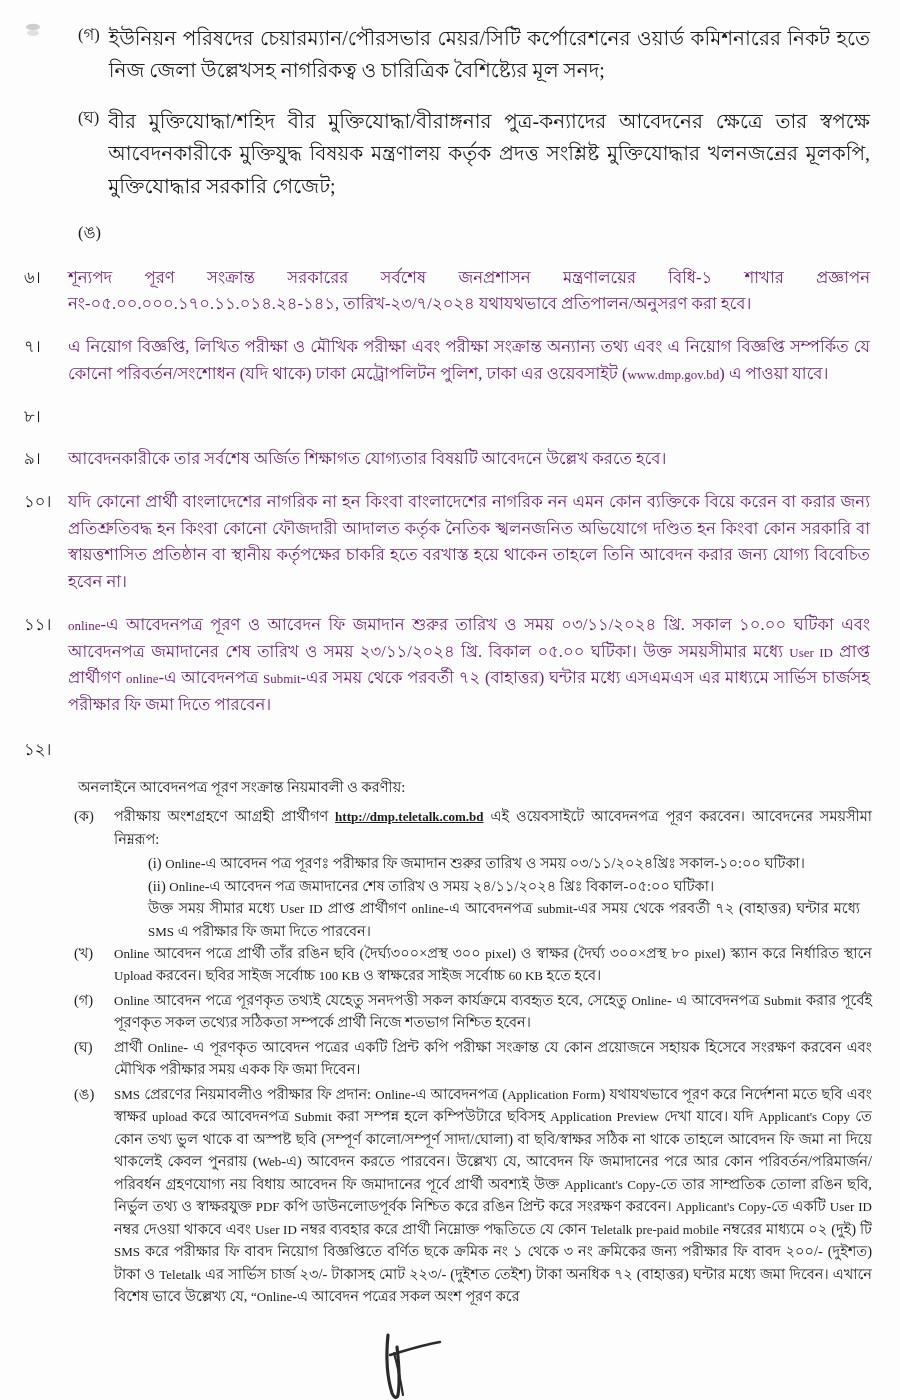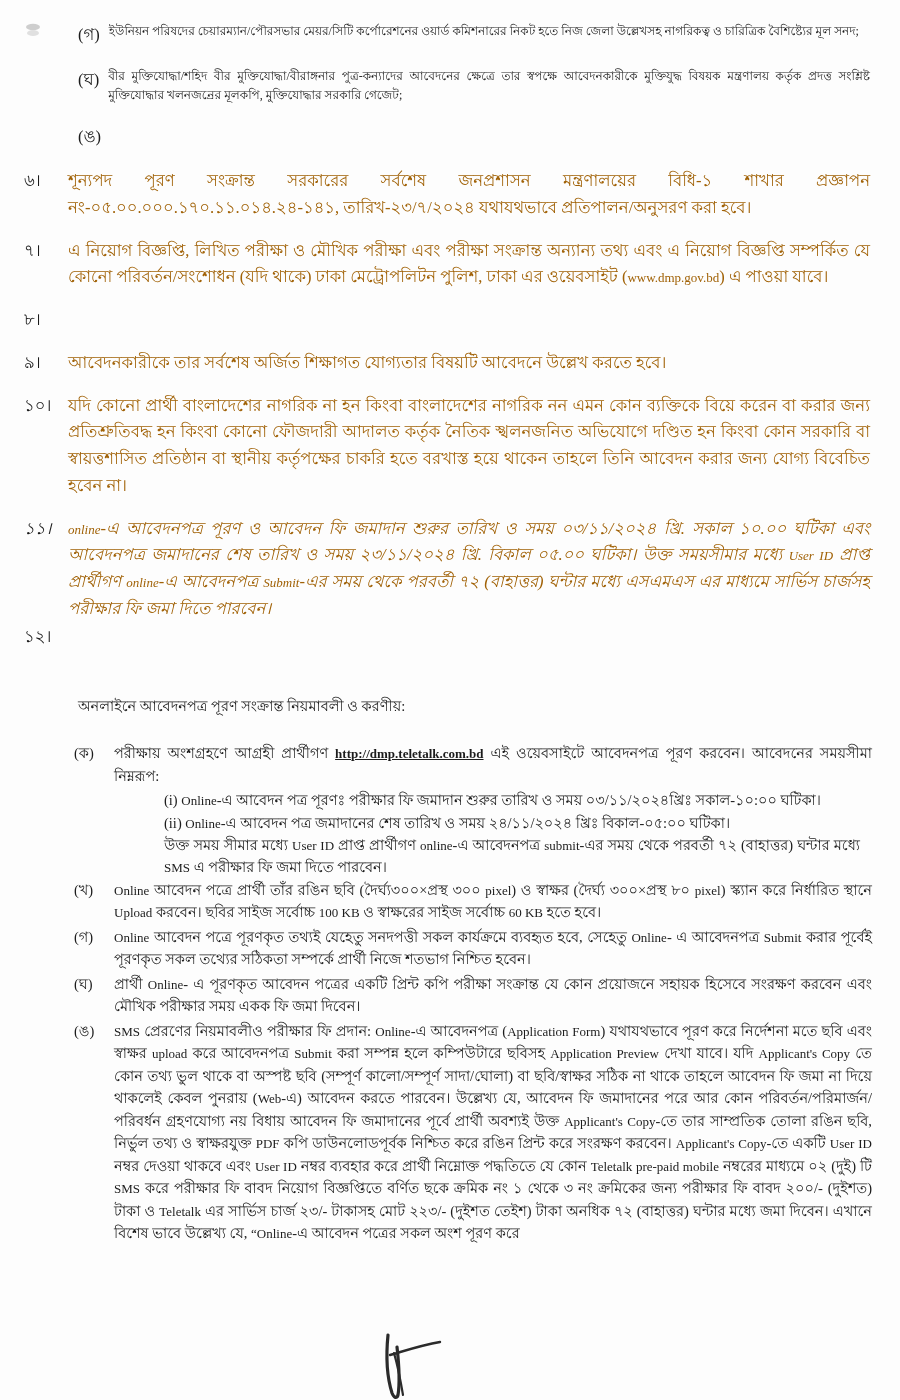--- a/index.html
+++ b/index.html
@@ -54,49 +54,49 @@
     line-height: 1.62;
     box-sizing: border-box;
     color: #1a1a1a;
   }
   .clause-body {
     flex: 1 1 auto;
     font-size: 16.5px;
     line-height: 1.62;
     text-align: justify;
     text-justify: inter-word;
-    color: #a16207;
+    color: #701a75;
   }
 
   
   .lettered {
     display: flex;
     align-items: flex-start;
     margin: 0 0 18px 0;
     padding: 0 30px 0 78px;
   }
   .lettered .lbl {
     flex: 0 0 auto;
     padding-right: 9px;
     font-size: 16.5px;
     line-height: 1.62;
   }
   .lettered .txt {
     flex: 1 1 auto;
-    font-size: 12px;
+    font-size: 20px;
     line-height: 1.62;
     text-align: justify;
   }
 
   
   .rules-head {
     padding: 0 30px 0 78px;
     font-size: 14.5px;
     line-height: 1.5;
-    margin-bottom: 24px;
+    margin-bottom: 6px;
   }
   .rules-list { padding: 0; margin: 0; }
   .rule-row {
     display: flex;
     align-items: flex-start;
     padding: 0 28px 0 74px;
     margin-bottom: 2px;
   }
   .rule-row .rlbl {
     flex: 0 0 40px;
@@ -107,21 +107,20 @@
     flex: 1 1 auto;
     font-size: 14.5px;
     line-height: 1.55;
     text-align: justify;
   }
   .rule-sub {
     padding: 0 40px 0 148px;
     font-size: 14.5px;
     line-height: 1.55;
     text-align: justify;
-    margin-left: 16px;
   }
 
   .big { font-size: 13px; }
 
   
   .signature {
     position: absolute;
     left: 370px;
     top: 1325px;
     width: 120px;
@@ -169,26 +168,26 @@
         <div class="clause">
           <div class="clause-num">৯।</div>
           <div class="clause-body">আবেদনকারীকে তার সর্বশেষ অর্জিত শিক্ষাগত যোগ্যতার বিষয়টি আবেদনে উল্লেখ করতে হবে।</div>
         </div>
         <div class="clause">
           <div class="clause-num">১০।</div>
           <div class="clause-body">যদি কোনো প্রার্থী বাংলাদেশের নাগরিক না হন কিংবা বাংলাদেশের নাগরিক নন এমন কোন ব্যক্তিকে বিয়ে করেন বা করার জন্য প্রতিশ্রুতিবদ্ধ হন কিংবা কোনো ফৌজদারী আদালত কর্তৃক নৈতিক স্খলনজনিত অভিযোগে দণ্ডিত হন কিংবা কোন সরকারি বা স্বায়ত্তশাসিত প্রতিষ্ঠান বা স্থানীয় কর্তৃপক্ষের চাকরি হতে বরখাস্ত হয়ে থাকেন তাহলে তিনি আবেদন করার জন্য যোগ্য বিবেচিত হবেন না।</div>
         </div>
       </div>
 
-    <div class="clause" style="margin-bottom:2px;font-style:italic;">
+    <div class="clause" style="margin-bottom:18px;">
       <div class="clause-num">১১।</div>
       <div class="clause-body" id="clause11-body"><span class="big">online</span><span>-এ আবেদনপত্র পূরণ ও আবেদন ফি জমাদান শুরুর তারিখ ও সময় ০৩/১১/২০২৪ খ্রি. সকাল ১০.০০ ঘটিকা এবং আবেদনপত্র জমাদানের শেষ তারিখ ও সময় ২৩/১১/২০২৪ খ্রি. বিকাল ০৫.০০ ঘটিকা। উক্ত সময়সীমার মধ্যে </span><span class="big">User ID</span><span> প্রাপ্ত প্রার্থীগণ </span><span class="big">online</span><span>-এ আবেদনপত্র </span><span class="big">Submit</span><span>-এর সময় থেকে পরবর্তী ৭২ (বাহাত্তর) ঘন্টার মধ্যে এসএমএস এর মাধ্যমে সার্ভিস চার্জসহ পরীক্ষার ফি জমা দিতে পারবেন।</span></div>
     </div>
 
-    <div class="clause" style="margin-bottom:4px;flex-direction:column;">
+    <div class="clause" style="margin-bottom:14px;">
       <div class="clause-num">১২।</div>
     </div>
 
     <div class="rules-head">অনলাইনে আবেদনপত্র পূরণ সংক্রান্ত নিয়মাবলী ও করণীয়:</div>
     <div class="rules-list" id="rules-list">
         <div class="rule-row">
           <div class="rlbl">(ক)</div>
           <div class="rtxt"><span>পরীক্ষায় অংশগ্রহণে আগ্রহী প্রার্থীগণ </span><span class="big" style="text-decoration: underline; font-weight: bold;">http://dmp.teletalk.com.bd</span><span> এই ওয়েবসাইটে আবেদনপত্র পূরণ করবেন। আবেদনের সময়সীমা নিম্নরূপ:</span></div>
         </div>
         <div class="rule-sub"><span>(i)  </span><span class="big">Online</span><span>-এ আবেদন পত্র পূরণঃ পরীক্ষার ফি জমাদান শুরুর তারিখ ও সময় ০৩/১১/২০২৪খ্রিঃ সকাল-১০:০০ ঘটিকা।</span></div>

